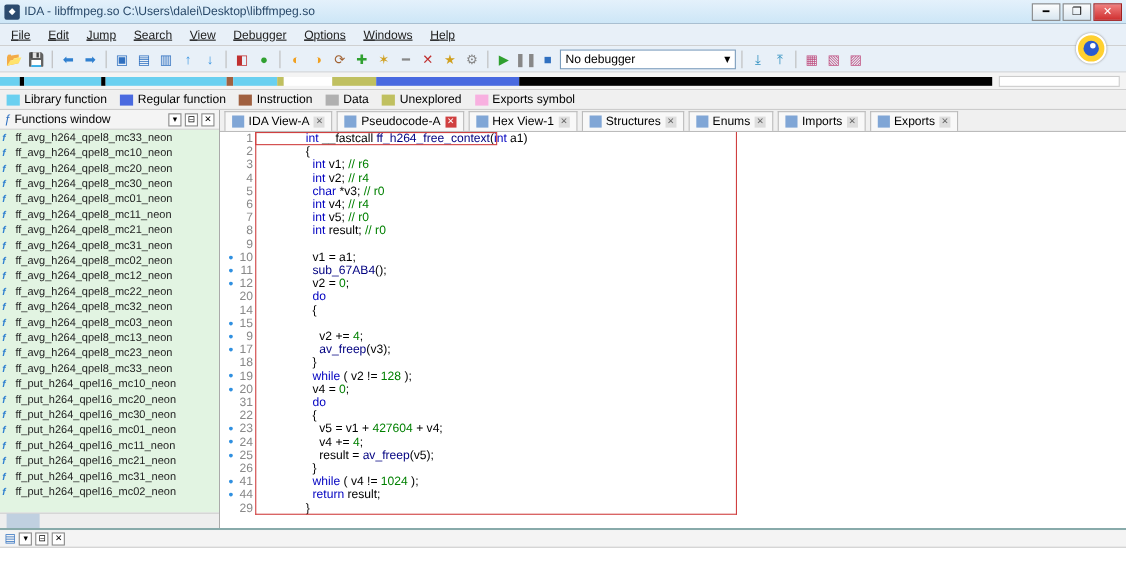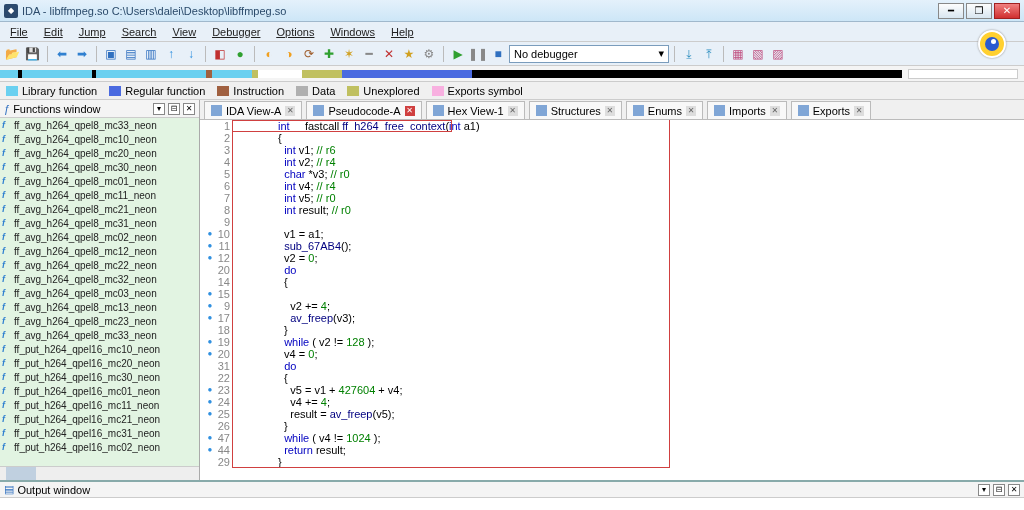--- a/index.html
+++ b/index.html
@@ -450,21 +450,21 @@
             <span class="num">25</span>
             <span class="txt">    result = <span class="fn">av_freep</span>(v5);</span>
           </div>
           <div class="ln">
             <span class="bp"></span>
             <span class="num">26</span>
             <span class="txt">  }</span>
           </div>
           <div class="ln">
             <span class="bp">●</span>
-            <span class="num">47</span>
+            <span class="num">41</span>
             <span class="txt">  <span class="kw">while</span> ( v4 != <span class="nm">1024</span> );</span>
           </div>
           <div class="ln">
             <span class="bp">●</span>
             <span class="num">44</span>
             <span class="txt">  <span class="kw">return</span> result;</span>
           </div>
           <div class="ln">
             <span class="bp"></span>
             <span class="num">29</span>
@@ -473,21 +473,20 @@
         </div>
       <div class="redbox"></div>
       <div class="redbox2"></div>
     </div>
   </div>
 </div>
 
 <div class="output">
   <div class="ohdr">
     <span style="color:#3070c0">▤</span>
-    <span class="otitle">Output window</span>
     <span class="pbtn">▾</span>
     <span class="pbtn">⊟</span>
     <span class="pbtn">✕</span>
   </div>
 </div>
 
 <div class="avatar">
     <div class="eye"></div>
   </div>
 

